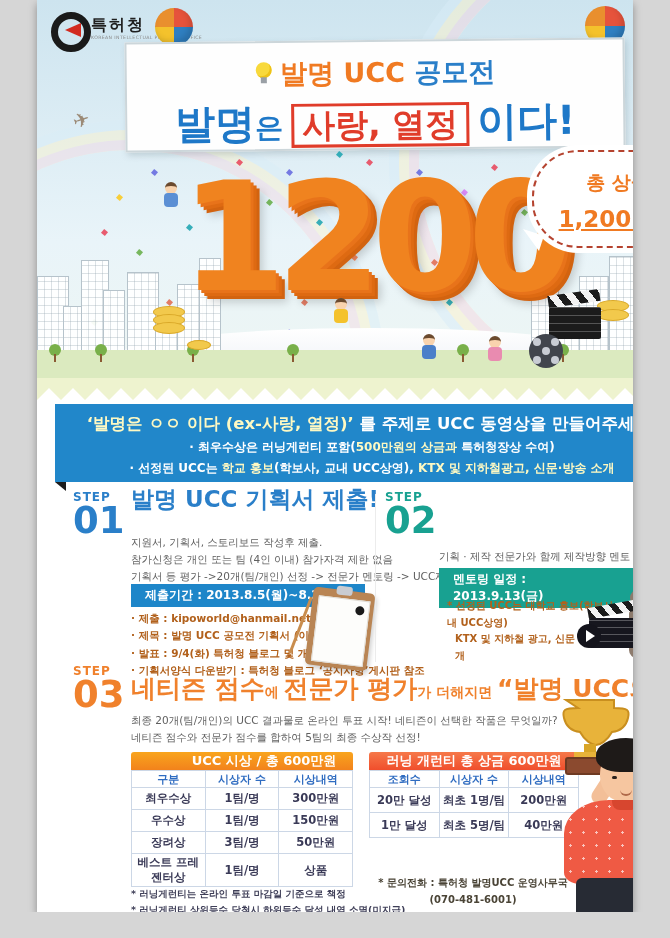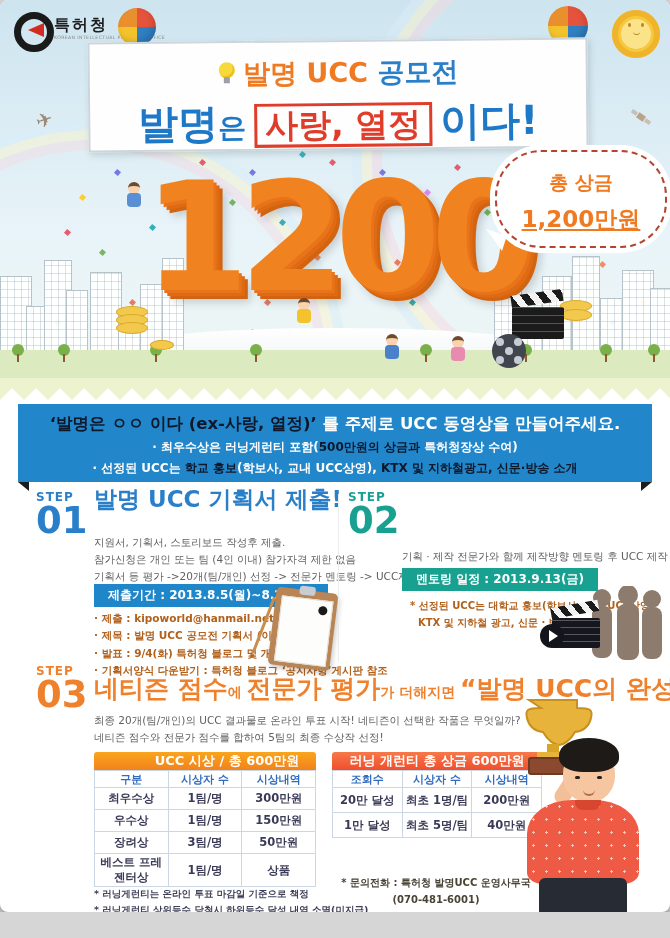--- a/index.html
+++ b/index.html
@@ -1,16 +1,16 @@
 <!DOCTYPE html>
 <html><head>
 <meta charset="utf-8">
 <style>
   html,body{margin:0;padding:0;background:#d6d6d6;font-family:"DejaVu Sans","Liberation Sans",sans-serif;}
-  .poster{position:relative;width:670px;height:912px;margin:0 auto;background:#fff;border-radius:8px;overflow:hidden;box-shadow:0 4px 8px rgba(0,0,0,.35);}
+  .poster{position:relative;width:596px;height:912px;margin:0 auto;background:#fff;border-radius:0;overflow:hidden;box-shadow:0 4px 8px rgba(0,0,0,.35);}
   .abs{position:absolute;}
   
   .hero{position:absolute;left:0;top:0;width:670px;height:402px;background:linear-gradient(#cde4ef,#e9f4f9 60%,#eef6f2);overflow:hidden;}
   .rainbow{position:absolute;border-radius:50%;border:14px solid transparent;opacity:.45;}
   .rb1{left:-130px;top:150px;width:420px;height:420px;box-shadow:0 0 0 10px #f6d9e2,0 0 0 20px #fdf3cb,0 0 0 30px #d9edf8;}
   .rb2{right:-160px;top:-60px;width:420px;height:420px;box-shadow:0 0 0 10px #f6d9e2,0 0 0 20px #fdf3cb,0 0 0 30px #d9edf8;opacity:.5;}
   .logo{left:14px;top:12px;display:flex;align-items:flex-start;gap:6px;}
   .logo-mark{width:34px;height:34px;position:relative;}
   .logo-mark .donut{position:absolute;left:0;top:0;width:26px;height:26px;border:7px solid #1a1a1a;border-radius:50%;}
   .logo-mark .arrow{position:absolute;left:14px;top:11px;width:0;height:0;border-top:7px solid transparent;border-bottom:7px solid transparent;border-right:16px solid #d22b20;}
@@ -64,21 +64,21 @@
   .figure .body{position:absolute;left:1px;top:11px;width:14px;height:14px;border-radius:4px;}
   .prize-badge{left:495px;top:150px;width:168px;height:94px;background:#fff;border:2.5px dashed #b5432f;border-radius:46px;text-align:center;box-shadow:0 0 0 5px #fff;}
   .prize-badge .tail{position:absolute;left:-14px;bottom:-2px;width:0;height:0;border-top:16px solid #fff;border-left:22px solid transparent;transform:rotate(18deg);}
   .pb1{margin-top:18px;font-size:19px;font-weight:bold;color:#f07a22;}
   .pb2{font-size:23px;font-weight:bold;color:#f07a22;text-decoration:underline;margin-top:8px;}
   .zigzag{left:0;top:387px;width:670px;height:16px;}
   
   .notice{left:18px;top:404px;width:634px;height:78px;background:#2187ca;text-align:center;color:#fff;}
   .notice .l1{margin-top:9px;font-size:16.5px;font-weight:bold;}
   .notice .l2,.notice .l3{font-size:12px;font-weight:bold;margin-top:4px;}
-  .ylw{color:#0f172a;}
+  .ylw{color:#fef9c3;}
   .fold{position:absolute;top:482px;width:0;height:0;}
   .fold.fl{left:18px;border-top:9px solid #1c1c1c;border-left:11px solid transparent;}
   .fold.fr{left:641px;border-top:9px solid #1c1c1c;border-right:11px solid transparent;}
   
   .stepnum{position:absolute;line-height:.95;}
   .stepnum .lbl{font-size:12px;font-weight:bold;letter-spacing:1px;}
   .stepnum .num{font-size:37px;font-weight:800;}
   .c-blue{color:#2a7fc9;} .c-teal{color:#18a191;} .c-org{color:#f0812c;}
   .s1-title{left:94px;top:484px;font-size:23px;font-weight:bold;color:#2a7fc9;}
   .desc{position:absolute;font-size:10.5px;color:#5f5f5f;line-height:1.6;list-style:none;margin:0;padding:0;}

